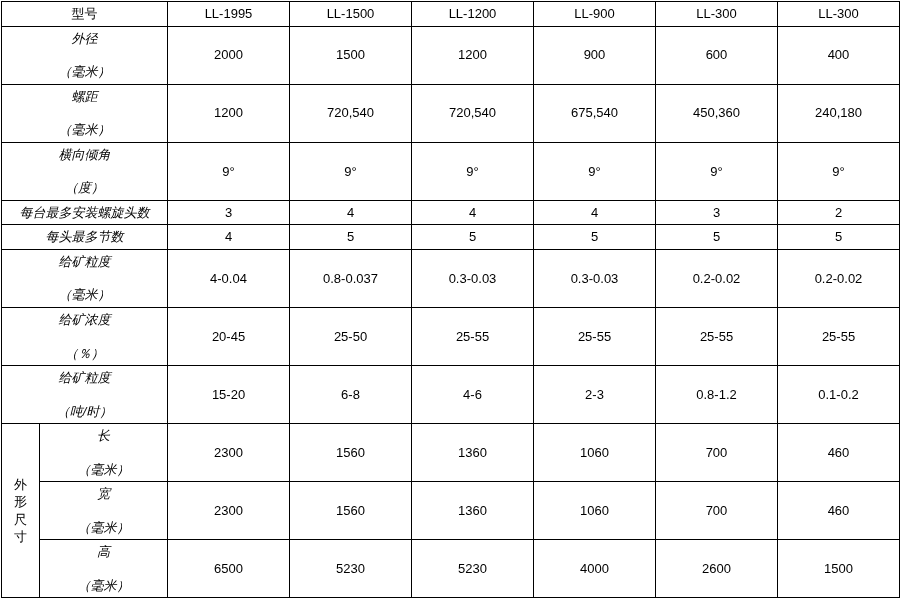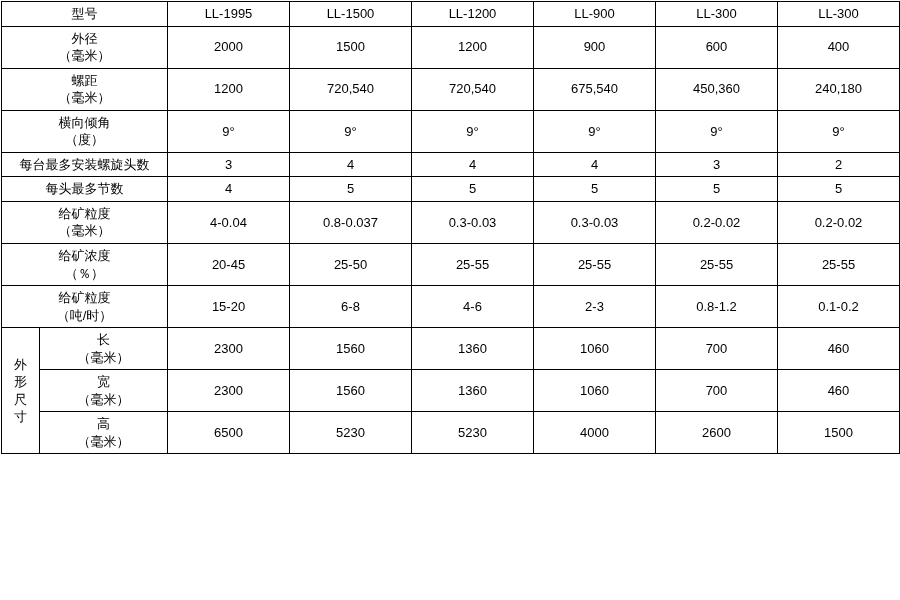--- a/index.html
+++ b/index.html
@@ -32,35 +32,37 @@
     width: 128px;
   }
   .col-sidelabel {
     width: 38px;
   }
   .col-data {
     width: 122px;
   }
   .row-label {
     font-size: 13px;
+    font-style: italic;
   }
   .side-label {
     font-size: 13px;
     line-height: 1.25;
     letter-spacing: 0;
     padding: 2px 0;
   }
   .side-label span {
     display: block;
   }
   .hdr {
     font-size: 13px;
   }
   .sub {
     display: block;
+    margin-top: 16px;
   }
   .cell-val {
     font-size: 13px;
   }
 </style>
 </head>
 <body>
 
 <table id="spec-table">
   <colgroup>

